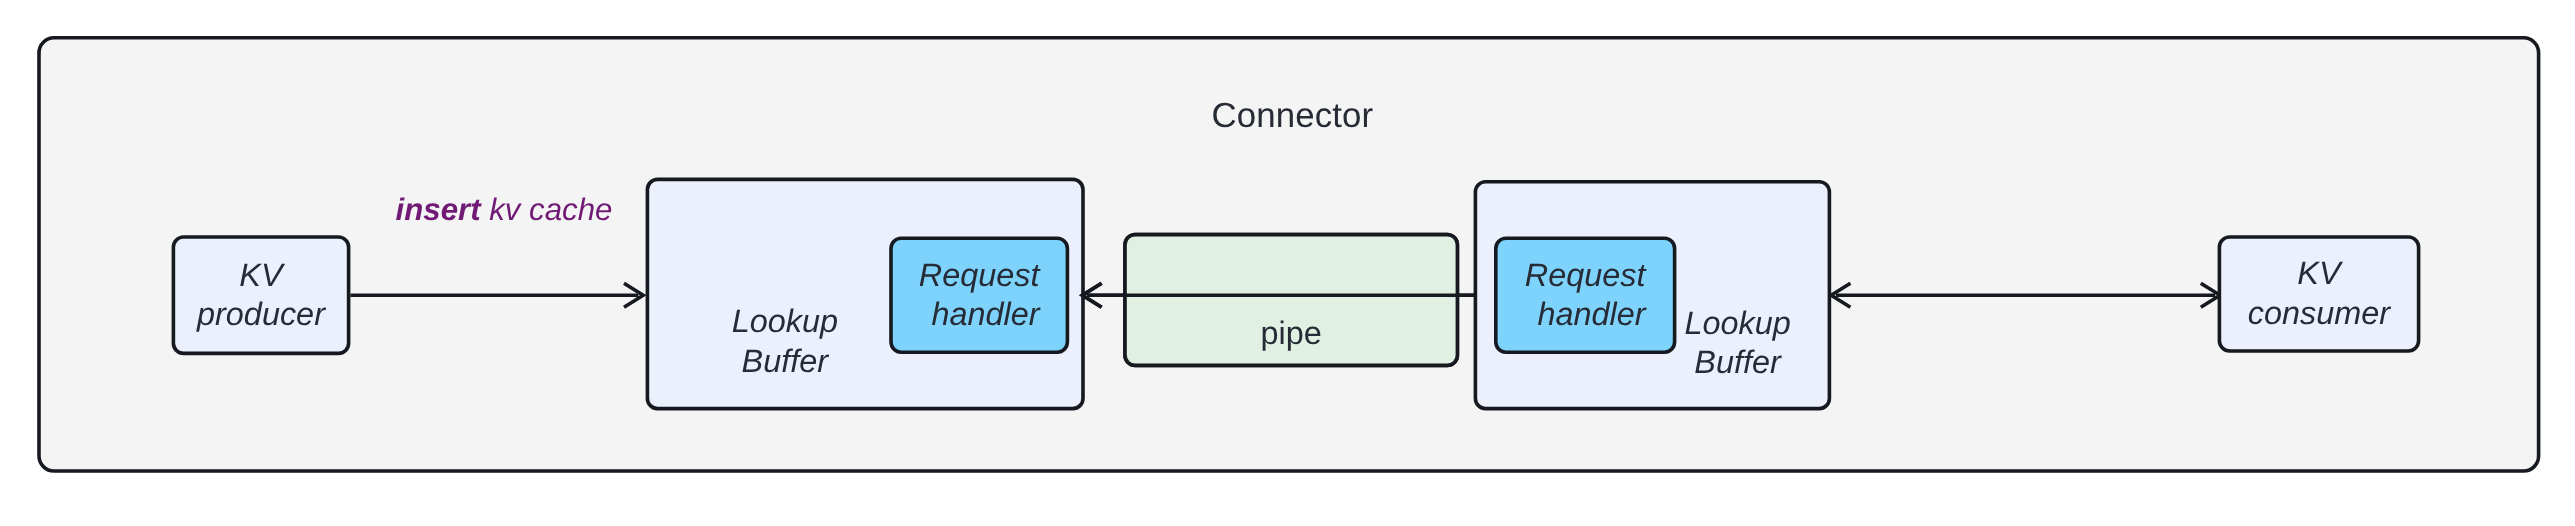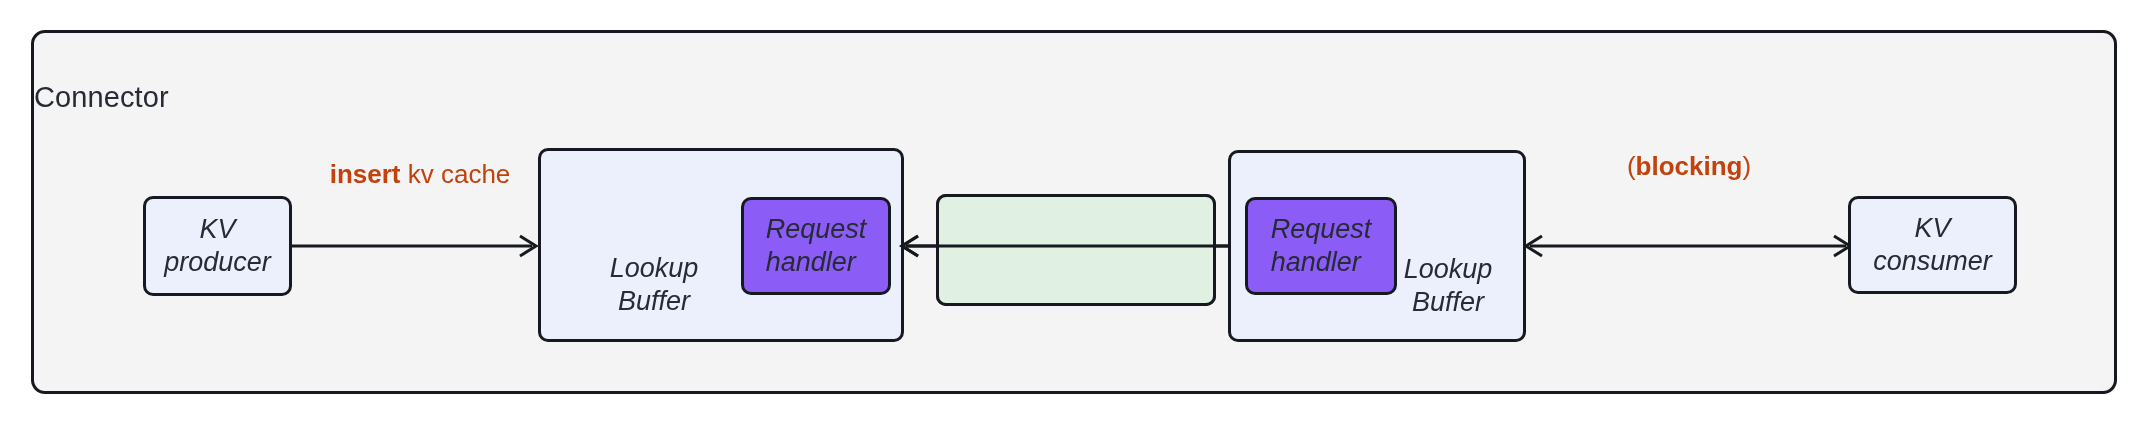--- a/index.html
+++ b/index.html
@@ -32,21 +32,21 @@
     background: #f4f4f4;
     border: 3px solid #16191f;
     border-radius: 14px;
   }
 
   .connector-title {
     position: absolute;
     left: 0;
     top: 48px;
     width: 2086px;
-    text-align: left;
+    text-align: center;
     font-size: 29px;
     color: #262b36;
     letter-spacing: .1px;
   }
 
   
   .node {
     position: absolute;
     box-sizing: border-box;
     border: 3px solid #16191f;
@@ -76,25 +76,25 @@
     font-size: 27px;
     white-space: pre-line;
     margin-top: 40px;
   }
 
   .inner-node {
     position: absolute;
     box-sizing: border-box;
     border: 3px solid #16191f;
     border-radius: 10px;
-    background: #8b5cf6;
+    background: #7dd3fc;
     display: flex;
     align-items: center;
     justify-content: center;
-    text-align: left;
+    text-align: right;
     line-height: 1.22;
     font-size: 27px;
     color: #262b36;
     white-space: pre-line;
   }
 
   
   #kv-producer {
     left: 143px; top: 196px; width: 149px; height: 100px;
     white-space: pre-line;
@@ -147,22 +147,23 @@
     stroke-width: 3;
     stroke-linecap: butt;
     stroke-linejoin: miter;
   }
 
   
   .edge-label {
     position: absolute;
     text-align: center;
     font-size: 26px;
-    color: #c2410c;
+    color: #701a75;
     line-height: 1.3;
+    font-style: italic;
   }
   .edge-label b { font-weight: bold; }
 
   #label-insert { left: 296px; top: 158px; width: 248px; }
   #label-drop   { left: 1530px; top: 150px; width: 318px; }
 </style>
 </head>
 <body>
 
 <div id="stage">
@@ -203,36 +204,40 @@
   </div>
 
   <div style="position:absolute; left:936px; top:194px; width:280px; height:112px;
               box-sizing:border-box; border:3px solid #16191f; border-radius:10px;
               background:#e0f0e3; z-index:0;"></div>
   <svg class="arrow-svg" style="left:900px; top:232px; z-index:1;" width="370" height="30">
     <path class="arrow-line" d="M 6 14 L 358 14"></path>
     <path class="arrow-head" d="M 18 4 L 2 14 L 18 24"></path>
     <path class="arrow-head" d="M 346 4 L 362 14 L 346 24"></path>
   </svg>
+  <div style="position:absolute; left:936px; top:250px; width:280px; height:56px;
+              display:flex; align-items:center; justify-content:center;
+              font-size:27px; color:#262b36; z-index:2;">
+    <span>pipe</span>
+  </div>
 
   <div class="node blue container" id="lookup-buffer-right" style="z-index:3;">
     <div class="inner-node">Request
 handler</div>
     <div class="label-right">Lookup
 Buffer</div>
   </div>
 
   <svg class="arrow-svg" id="arrow-drop" style="left:1524px; top:232px;" width="330" height="30">
     <path class="arrow-line" d="M 6 14 L 322 14"></path>
     <path class="arrow-head" d="M 18 4 L 2 14 L 18 24"></path>
     <path class="arrow-head" d="M 310 4 L 326 14 L 310 24"></path>
   </svg>
 
   <div class="edge-label" id="label-drop">
-    <div><span>(</span><b>blocking</b><span>)</span></div>
   </div>
 
   <div class="node blue" id="kv-consumer">
     <span>KV
 consumer</span>
   </div>
 
 </div>
 
 </body></html>

